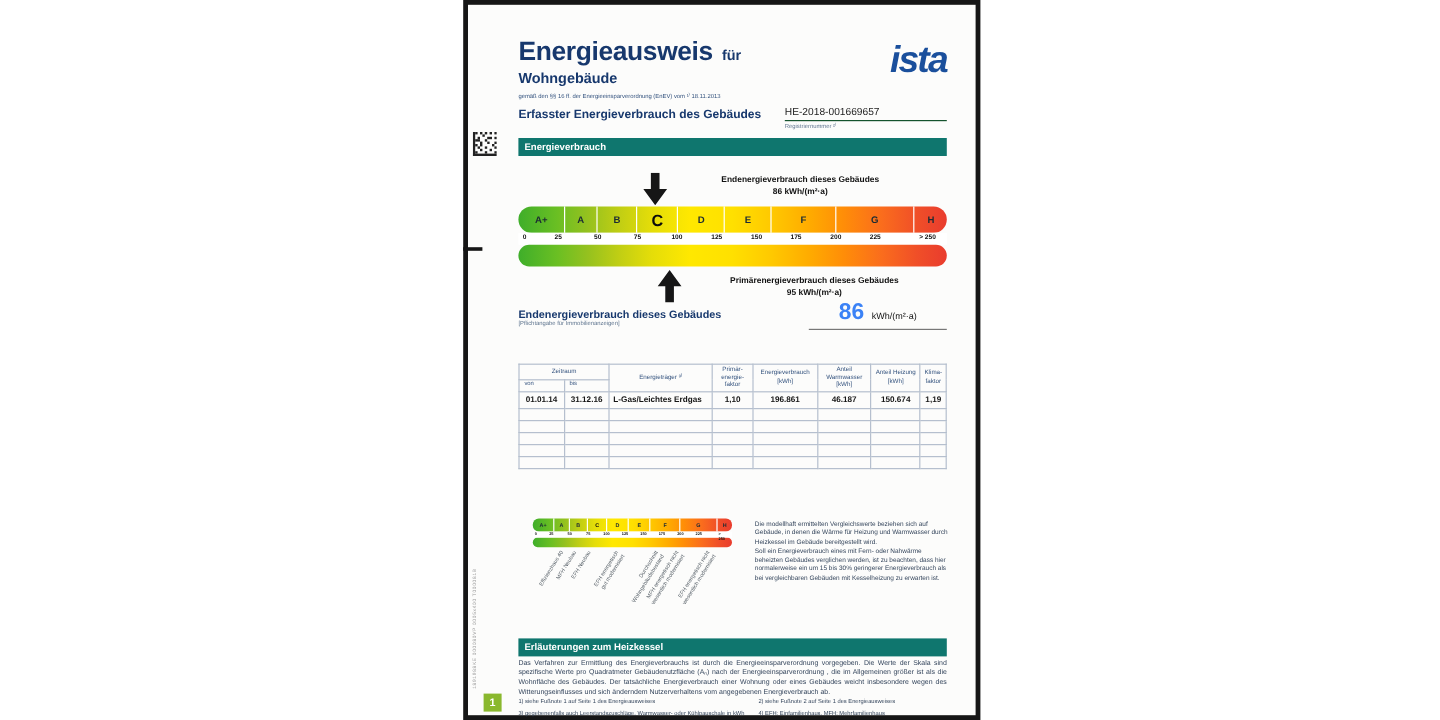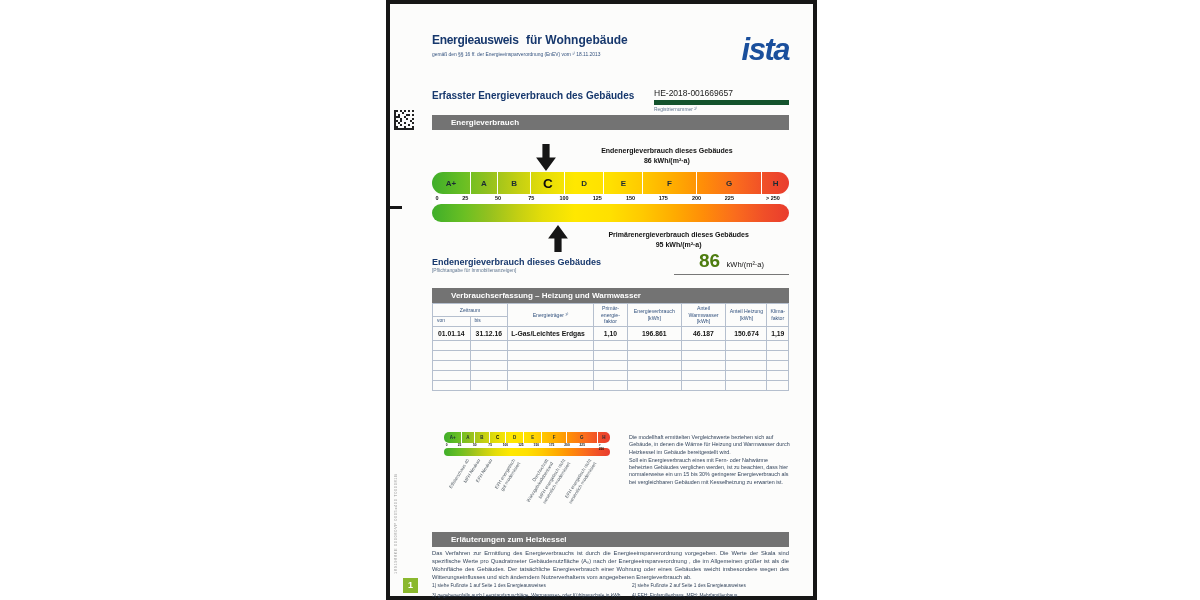--- a/index.html
+++ b/index.html
@@ -12,33 +12,33 @@
   
   .fold-mark{position:absolute;left:-4px;top:202px;width:16px;height:3px;background:#161616;}
   .print-code{position:absolute;left:3px;top:430px;height:140px;writing-mode:vertical-rl;
               transform:rotate(180deg);font-size:4px;letter-spacing:.6px;color:#9a9a9a;}
   .datamatrix{position:absolute;left:4px;top:106px;}
   .green-badge{position:absolute;left:13px;top:574px;width:15px;height:15px;background:#8ab82e;
                color:#fff;font-size:9px;font-weight:bold;text-align:center;line-height:15px;}
 
   
   .doc-title-block{position:absolute;left:42px;top:26px;width:260px;}
-  .doc-title{font-size:12px;font-weight:bold;color:#17386d;letter-spacing:-.3px;}
+  .doc-title{font-size:22px;font-weight:bold;color:#17386d;letter-spacing:-.3px;}
   .doc-subtitle{font-size:12px;font-weight:600;color:#17386d;margin-left:3px;}
   .law-note{font-size:4.9px;color:#33527e;margin-top:3px;}
   .brand{position:absolute;right:24px;top:12px;font-size:31px;font-weight:800;font-style:italic;
          color:#1a4f9c;letter-spacing:-1.5px;margin-top:16px;}
   .section-title{position:absolute;left:42px;top:86px;font-size:10px;font-weight:bold;color:#17386d;}
   .reg-block{position:absolute;left:264px;top:84px;width:135px;}
-  .reg-number{font-size:8.5px;color:#222;border-bottom:5px solid #14532d;padding-bottom:2px;}
+  .reg-number{font-size:8.5px;color:#222;border-bottom:1px solid #14532d;padding-bottom:2px;}
   .reg-label{font-size:4.9px;color:#607690;margin-top:1px;}
 
   
-  .bluebar{position:absolute;left:42px;width:357px;height:15px;background:#737373;color:#fff;
-           font-size:8px;font-weight:bold;line-height:15px;padding-left:19px;}
+  .bluebar{position:absolute;left:42px;width:357px;height:15px;background:#0f766e;color:#fff;
+           font-size:8px;font-weight:bold;line-height:15px;padding-left:5px;}
   #bar-energieverbrauch{top:111px;}
   #bar-verbrauch{top:284px;}
   #bar-vergleich{top:410px;}
   #bar-erlaeuterungen{top:528px;}
 
   
   .scale-area{position:absolute;left:42px;top:138px;width:357px;height:115px;}
   .scale-grad{background:linear-gradient(90deg,#3fae2a 0%,#6abf23 9%,#94c11f 16%,#c3cf13 24%,
               #e4dd09 31%,#ffe800 40%,#ffe000 50%,#ffc900 59%,#ffab00 68%,#ff8d08 76%,
               #fa6c1d 85%,#f04f28 93%,#e93c2e 100%);}
@@ -57,21 +57,21 @@
   .arrow-label{position:absolute;width:214px;text-align:center;font-size:7px;font-weight:bold;color:#111;line-height:1.45;}
   #label-top{left:calc(31.9% + 14px);top:4px;}
   #label-bottom{left:calc(35.2% + 14px);top:88px;}
 
   
   .ee-title-block{position:absolute;left:42px;top:253px;width:220px;}
   .ee-title{font-size:9px;font-weight:bold;color:#17386d;}
   .ee-sub{font-size:4.9px;color:#607690;margin-top:1px;}
   .ee-value-block{position:absolute;left:284px;top:246px;width:115px;text-align:center;
                   border-bottom:1px solid #777;padding-bottom:2px;}
-  .ee-value{font-size:19px;font-weight:bold;color:#4d7c0f;}
+  .ee-value{font-size:19px;font-weight:bold;color:#3b82f6;}
   .ee-unit{font-size:7.5px;color:#111;margin-left:2px;}
 
   
   #consumption-table{position:absolute;left:42px;top:299px;width:357px;border-collapse:collapse;
                      table-layout:fixed;}
   #consumption-table th,#consumption-table td{border:1px solid #b5bfce;}
   #consumption-table th{font-size:5.2px;font-weight:normal;color:#33527e;white-space:pre-line;
                         text-align:center;vertical-align:middle;padding:1px;line-height:1.25;}
   .th-zeitraum{height:12px;}
   .th-vonbis{height:9px;font-size:4.9px !important;text-align:left !important;padding-left:4px !important;border-top:none !important;}
@@ -221,21 +221,20 @@
 
     <div class="ee-title-block">
       <div class="ee-title">Endenergieverbrauch dieses Gebäudes</div>
       <div class="ee-sub">[Pflichtangabe für Immobilienanzeigen]</div>
     </div>
     <div class="ee-value-block">
       <span class="ee-value">86</span>
       <span class="ee-unit">kWh/(m²·a)</span>
     </div>
 
-    <div class="bluebar" id="bar-verbrauch">Verbrauchserfassung – Heizung und Warmwasser</div>
     <table id="consumption-table">
         <colgroup>
           <col style="width: 10.5%;">
           <col style="width: 10.5%;">
           <col style="width: 24%;">
           <col style="width: 9.5%;">
           <col style="width: 15%;">
           <col style="width: 12.5%;">
           <col style="width: 11.5%;">
           <col style="width: 6%;">

